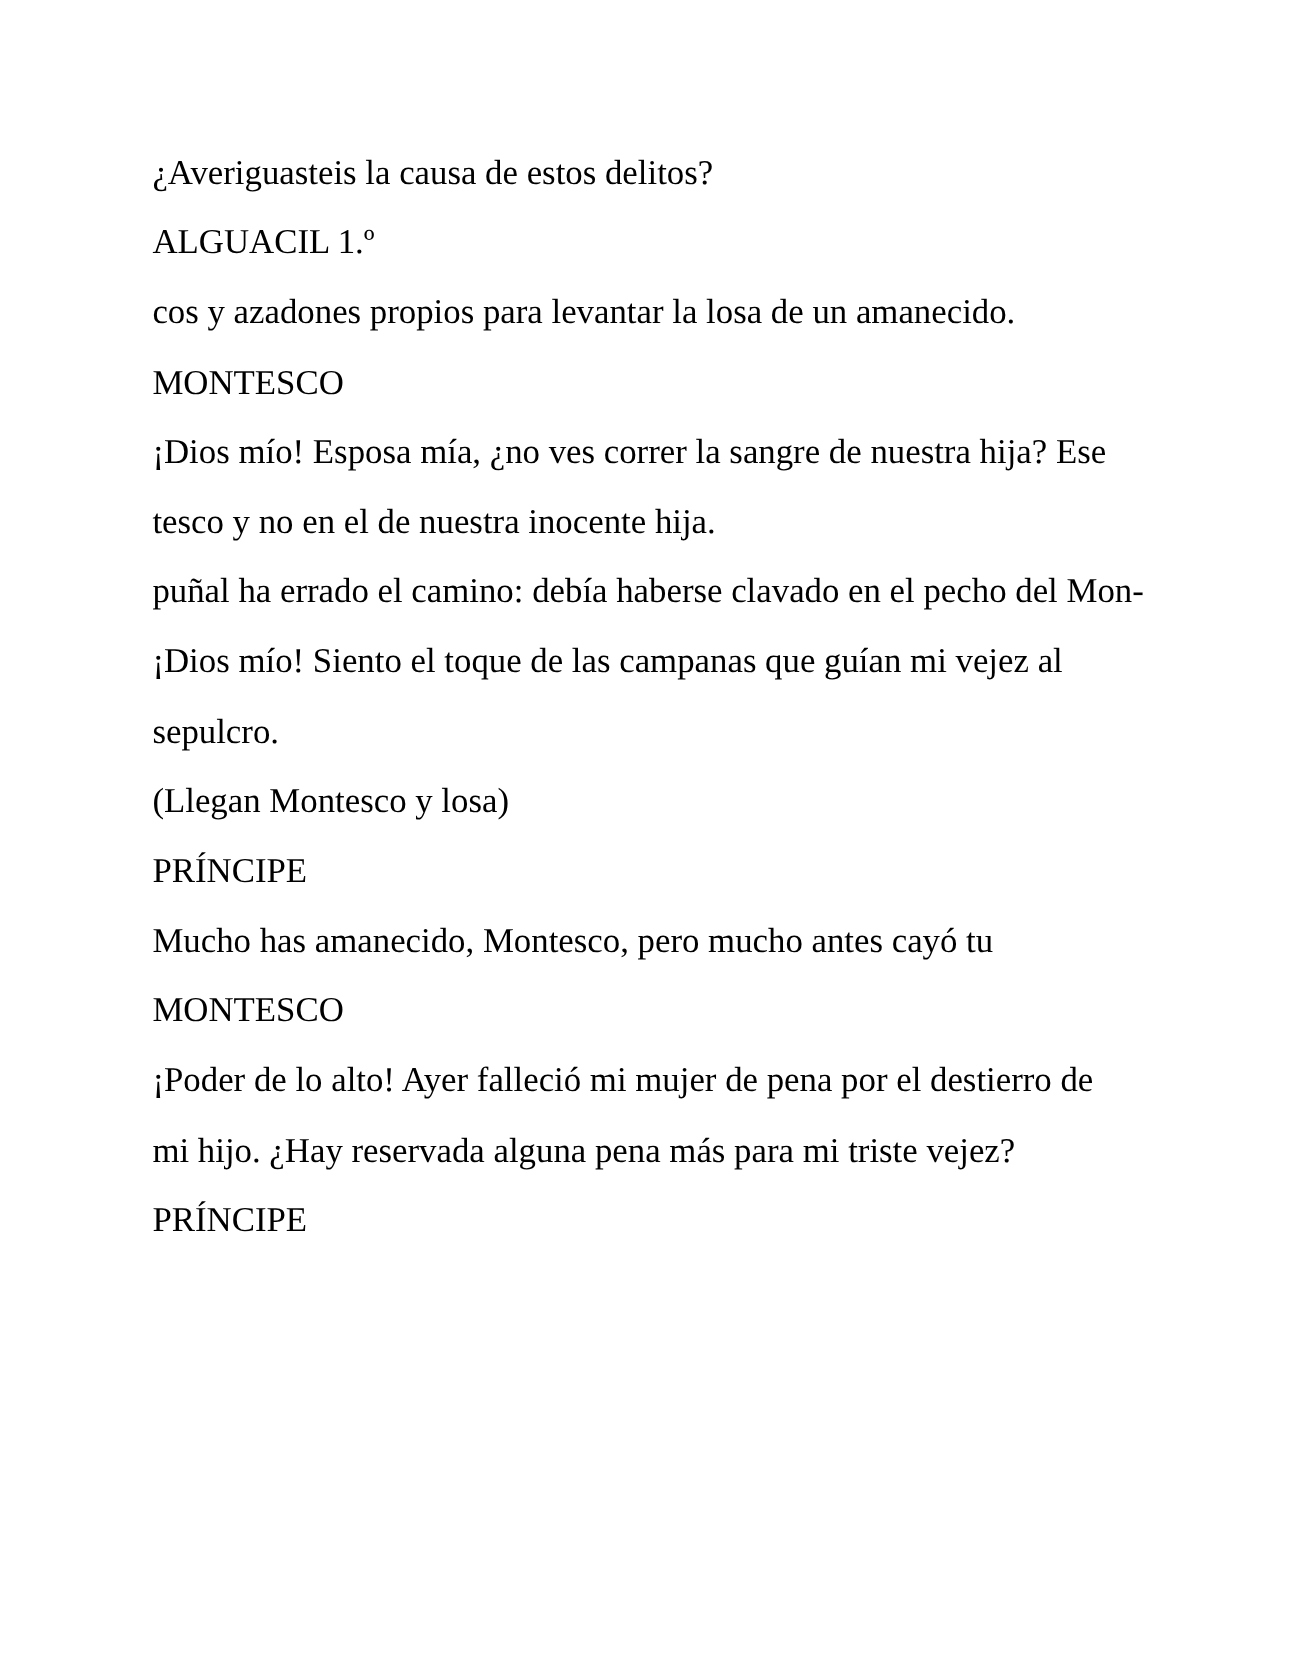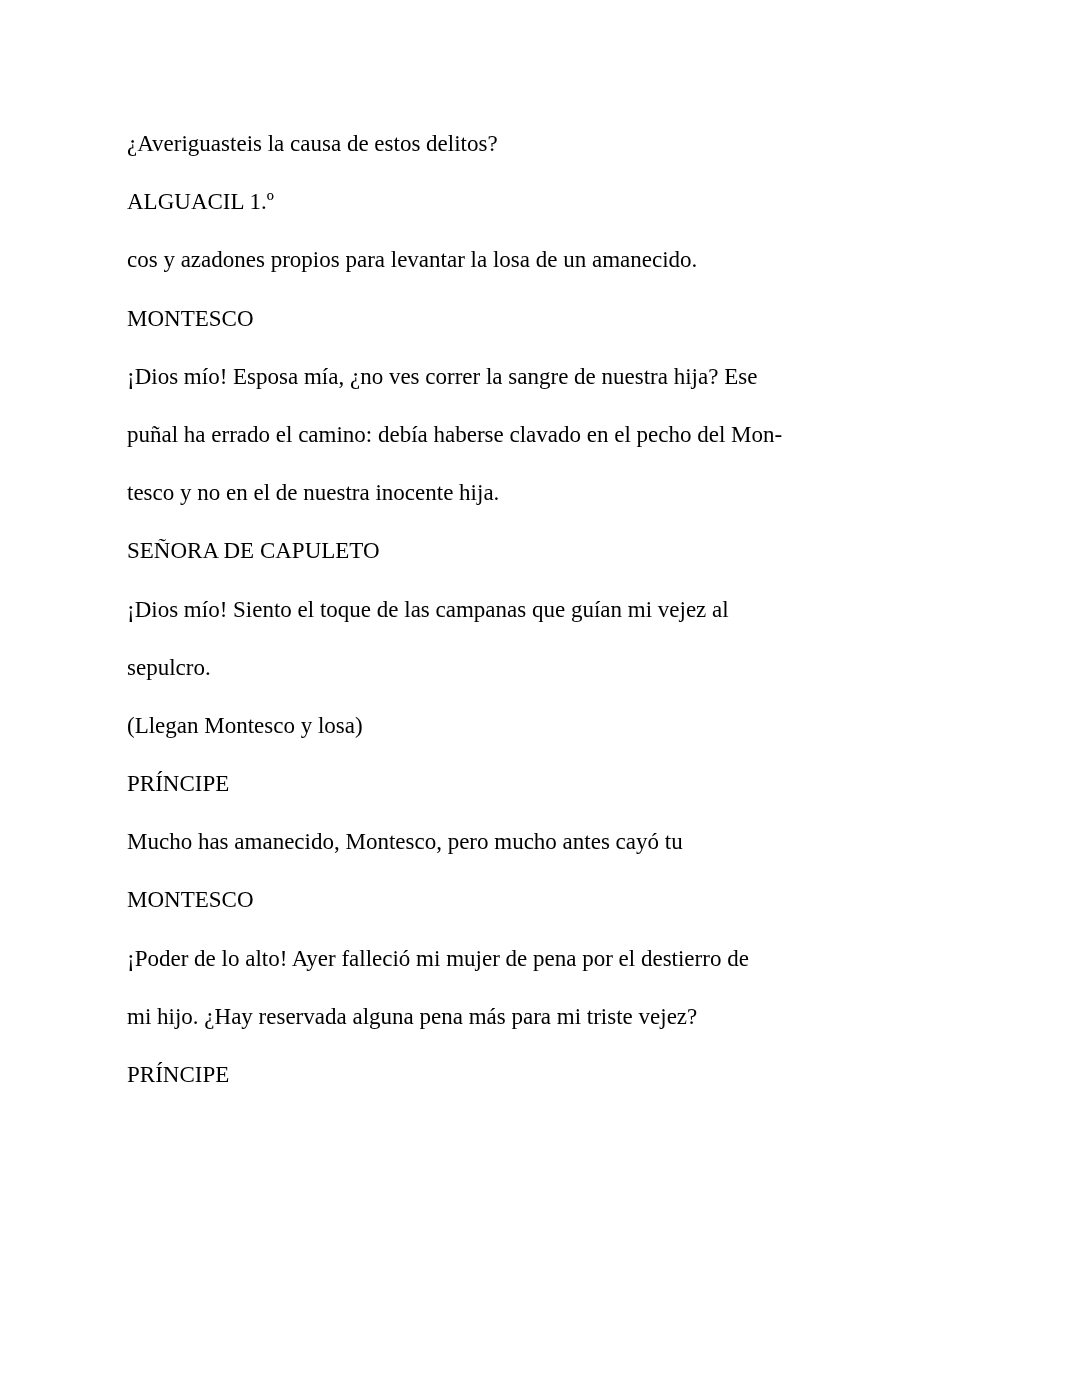--- a/index.html
+++ b/index.html
@@ -12,42 +12,41 @@
       height: 1397px;
       position: relative;
       overflow: hidden;
     }
     .page {
       position: absolute;
       left: 127px;
       top: 124px;
       width: 800px;
       font-family: "Liberation Serif", "DejaVu Serif", serif;
-      font-size: 23px;
+      font-size: 29px;
       color: #000000;
     }
     .line {
       height: 58.2px;
       line-height: 40px;
       white-space: nowrap;
       margin: 0;
     }
   </style>
 </head>
 <body>
 
 <div class="page">
   <p class="line">¿Averiguasteis la causa de estos delitos?</p>
   <p class="line">ALGUACIL 1.º</p>
   <p class="line">cos y azadones propios para levantar la losa de un amanecido.</p>
   <p class="line">MONTESCO</p>
   <p class="line">¡Dios mío! Esposa mía, ¿no ves correr la sangre de nuestra hija? Ese</p>
+  <p class="line">tesco y no en el de nuestra inocente hija.</p>
   <p class="line">puñal ha errado el camino: debía haberse clavado en el pecho del Mon-</p>
-  <p class="line">tesco y no en el de nuestra inocente hija.</p>
-  <p class="line">SEÑORA DE CAPULETO</p>
   <p class="line">¡Dios mío! Siento el toque de las campanas que guían mi vejez al</p>
   <p class="line">sepulcro.</p>
   <p class="line">(Llegan Montesco y losa)</p>
   <p class="line">PRÍNCIPE</p>
   <p class="line">Mucho has amanecido, Montesco, pero mucho antes cayó tu</p>
   <p class="line">MONTESCO</p>
   <p class="line">¡Poder de lo alto! Ayer falleció mi mujer de pena por el destierro de</p>
   <p class="line">mi hijo. ¿Hay reservada alguna pena más para mi triste vejez?</p>
   <p class="line">PRÍNCIPE</p>
 </div>

